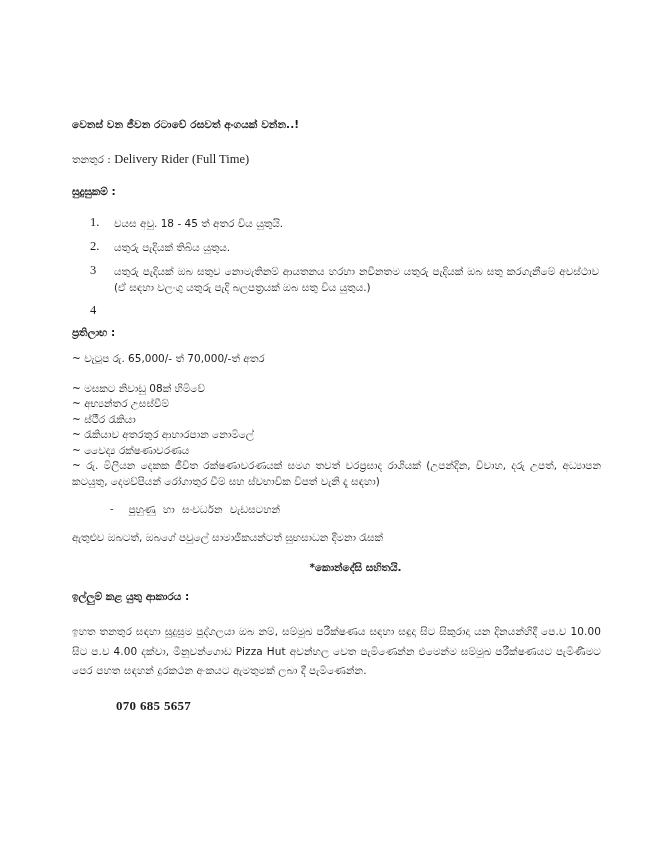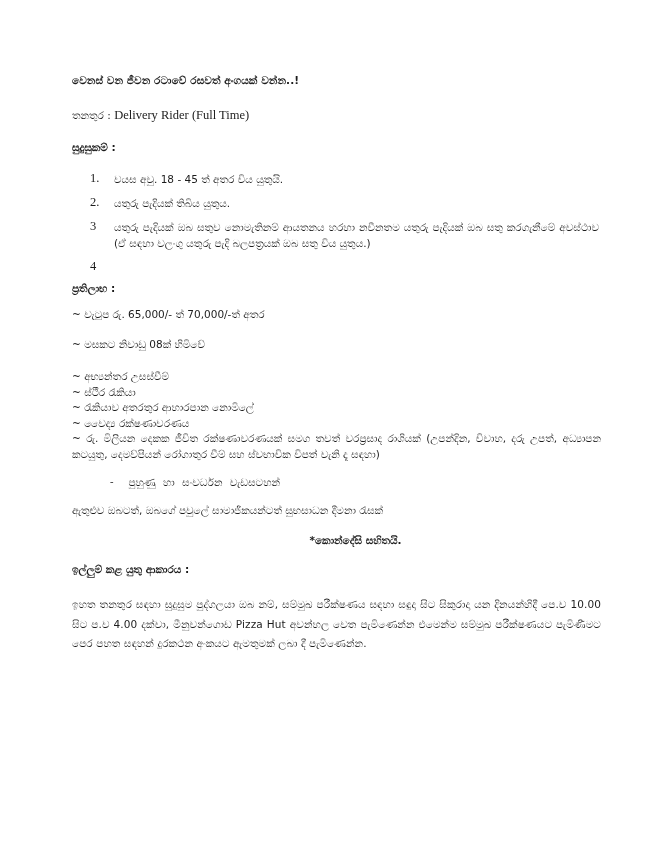--- a/index.html
+++ b/index.html
@@ -8,21 +8,21 @@
     background: #ffffff;
     color: #1c1c1c;
     font-family: "DejaVu Sans", sans-serif;
     font-size: 10.5px;
     -webkit-font-smoothing: antialiased;
   }
   .page {
     width: 653px;
     height: 845px;
     background: #fff;
-    padding: 74px 52px 40px 72px;
+    padding: 118px 52px 40px 72px;
     overflow: hidden;
   }
 
   .intro {
     font-weight: bold;
     margin-bottom: 21px;
     letter-spacing: 0.1px;
   }
   .position-line { margin-bottom: 18px; }
   .position-line .value {
@@ -48,21 +48,21 @@
   }
   .qual-text {
     line-height: 16px;
     padding-right: 2px;
     text-align: justify;
   }
   .benefits-heading { margin-bottom: 12px; }
   .benefits-list { margin-bottom: 4px; }
   .benefit-item { line-height: 15.5px; text-align: justify; }
   .benefit-item:nth-child(1) { margin-bottom: 14px; }
-  .benefit-item:nth-child(2) { margin-bottom: 17px; }
+  .benefit-item:nth-child(2) { margin-bottom: 0; }
   .training-line {
     display: flex;
     gap: 15px;
     margin-left: 38px;
     margin-top: 14px;
     margin-bottom: 14px;
     word-spacing: 4px;
   }
   .training-line .dash { font-family: "Liberation Serif", serif; }
   .welfare-line { margin-bottom: 16px; line-height: 15px; }
@@ -140,15 +140,16 @@
 
   <p class="welfare-line">ඇතුළුව ඔබටත්, ඔබගේ පවුලේ සාමාජිකයන්ටත් සුභසාධන දීමනා රැසක්</p>
 
   <p class="conditions-note">*කොන්දේසි සහිතයි.</p>
 
   <p class="section-heading apply-heading">ඉල්ලුම් කළ යුතු ආකාරය :</p>
 
   <p class="apply-paragraph">ඉහත තනතුර සඳහා සුදුසුම පුද්ගලයා ඔබ නම්, සම්මුඛ පරීක්ෂණය සඳහා සඳුදා සිට සිකුරාදා යන දිනයන්හිදී පෙ.ව 10.00 සිට ප.ව 4.00 දක්වා, මීනුවන්ගොඩ Pizza Hut අවන්හල වෙත පැමිණෙන්න එමෙන්ම සම්මුඛ පරීක්ෂණයට පැමිණීමට පෙර පහත සඳහන් දුරකථන අංකයට ඇමතුමක් ලබා දී පැමිණෙන්න.</p>
 
   <div class="phones">
+      <div class="phone">070 685 5657</div>
     </div>
 
 </div>
 
 </body></html>

